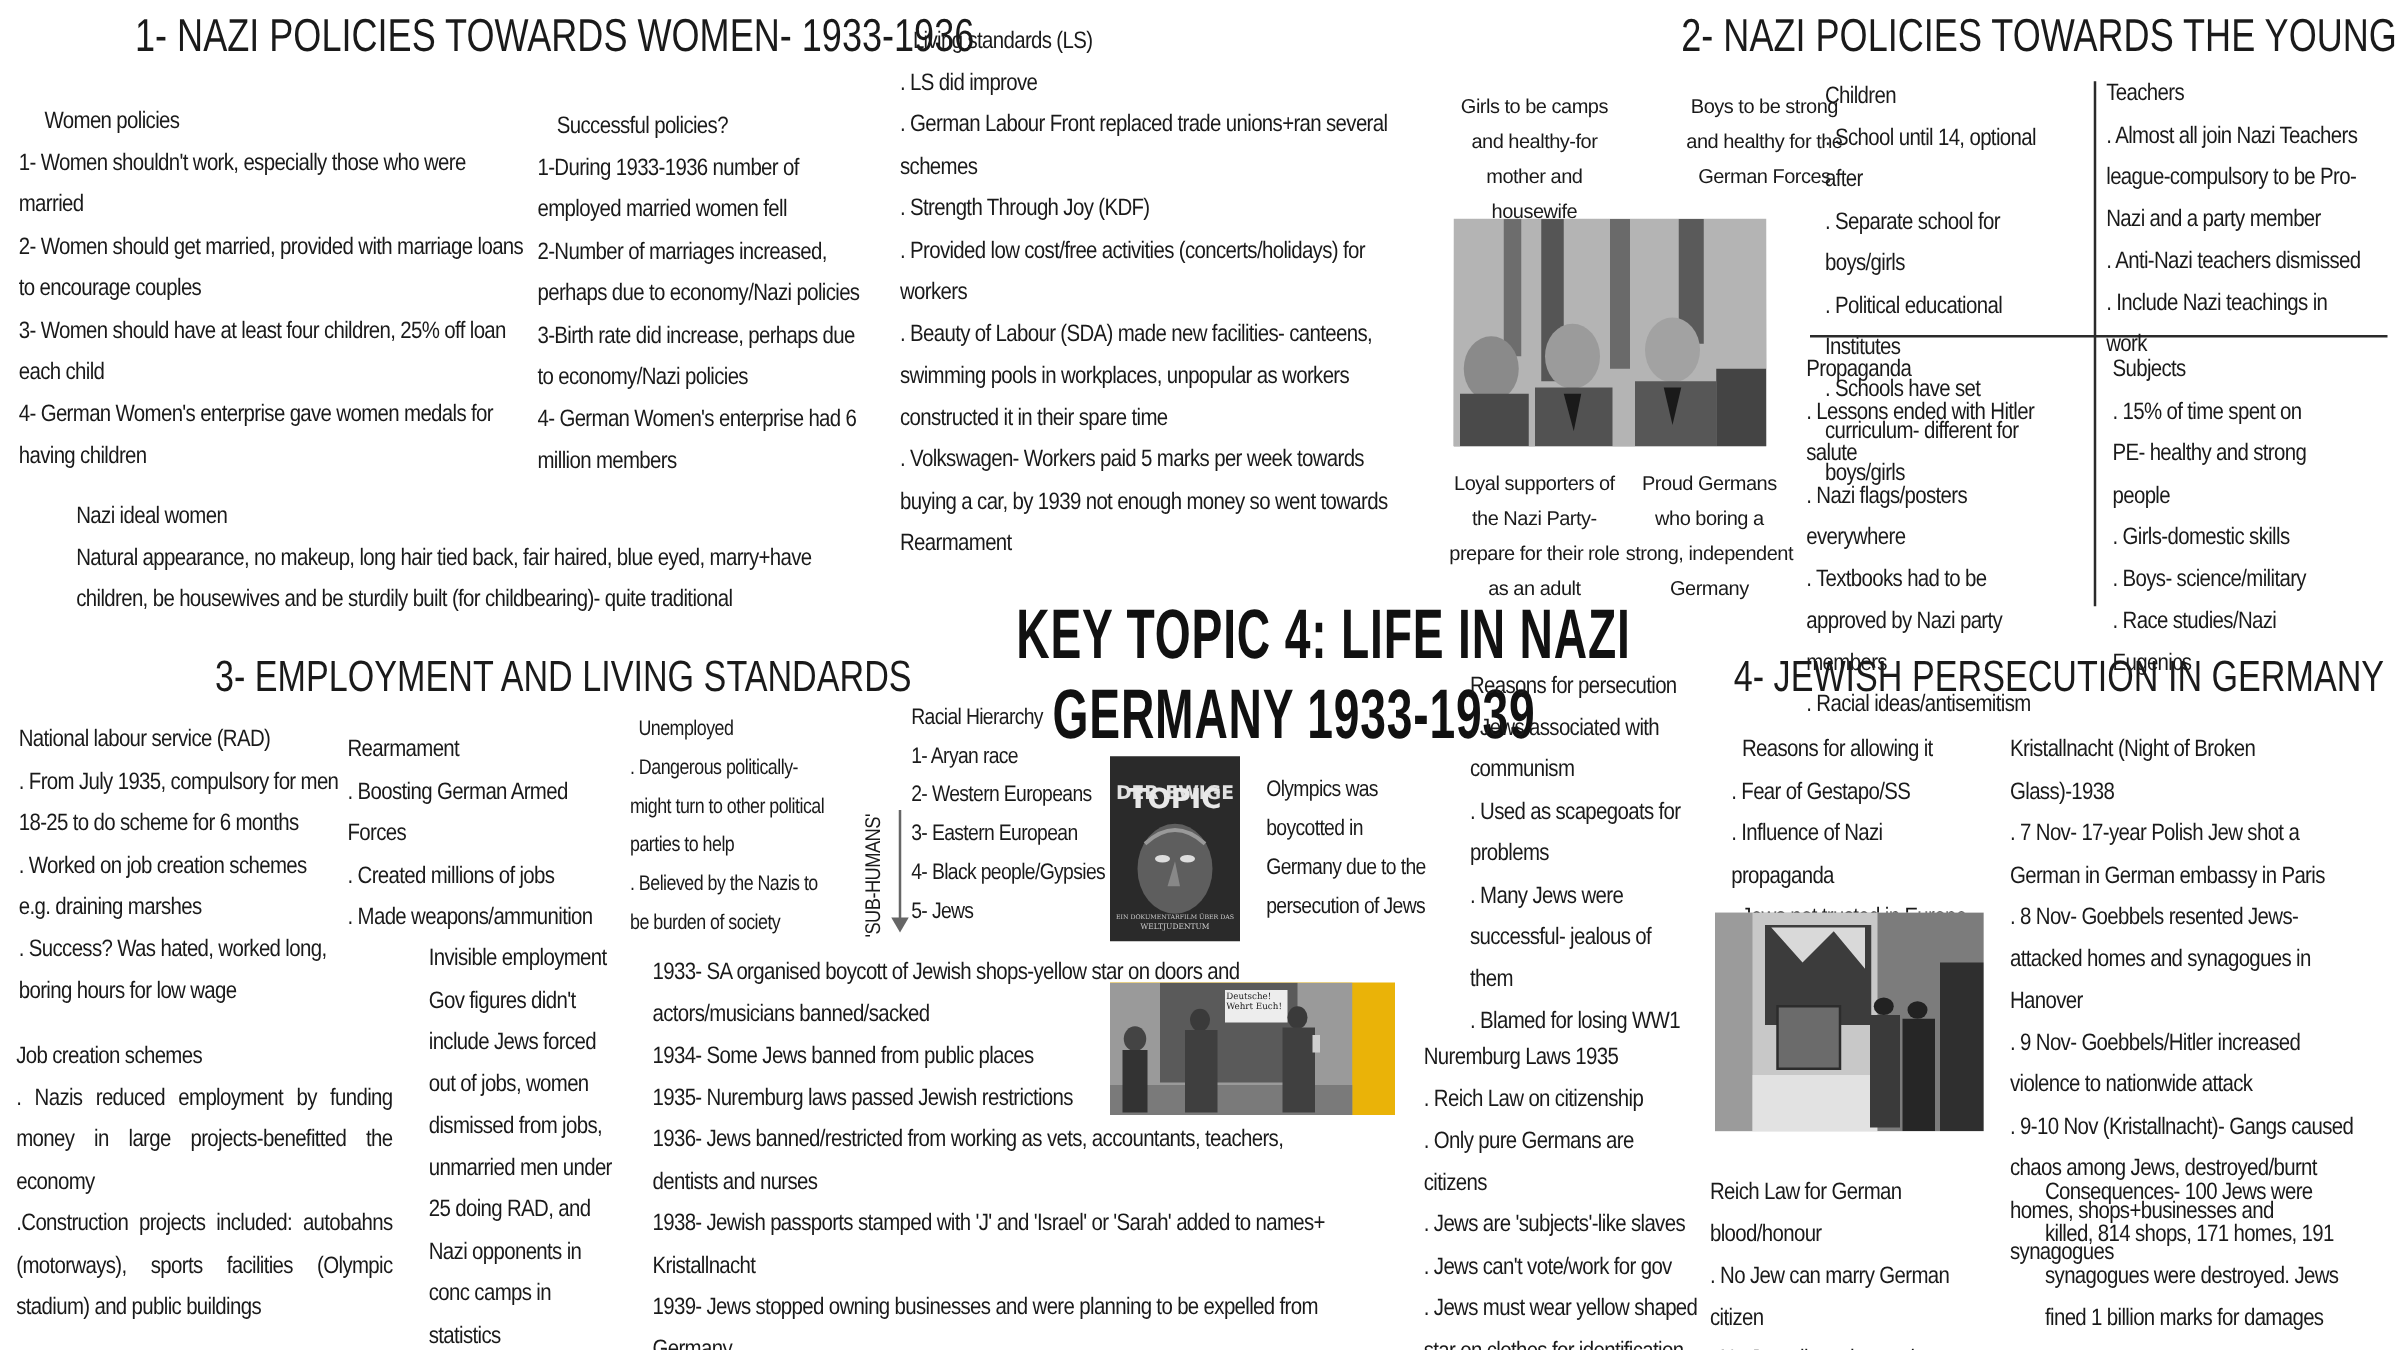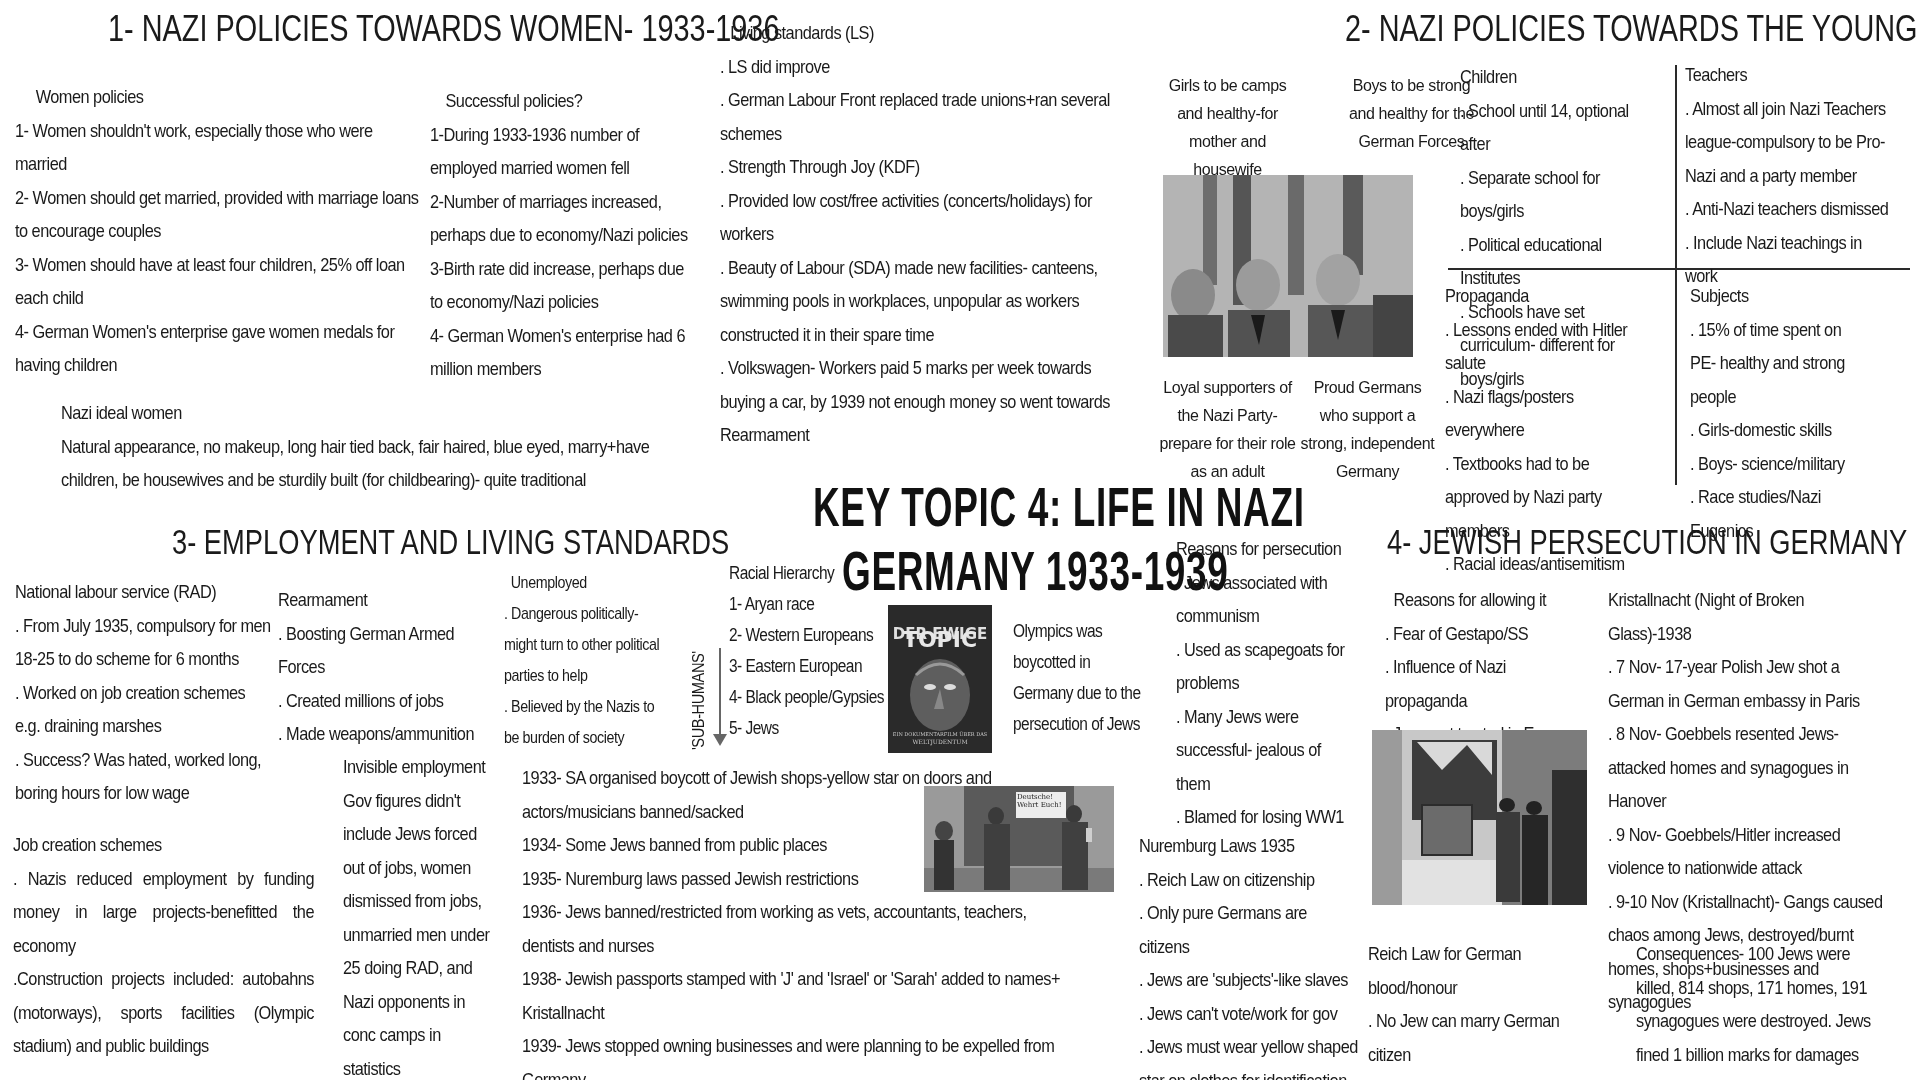--- a/index.html
+++ b/index.html
@@ -95,21 +95,21 @@
     <rect x="65" y="135" width="62" height="47" fill="#525252"></rect>
     <polygon points="88,140 102,140 96,170" fill="#1a1a1a"></polygon>
     <ellipse cx="175" cy="105" rx="22" ry="26" fill="#a2a2a2"></ellipse>
     <rect x="145" y="130" width="65" height="52" fill="#575757"></rect>
     <polygon points="168,135 182,135 175,165" fill="#1a1a1a"></polygon>
     <rect x="210" y="120" width="40" height="62" fill="#444"></rect>
   </svg>
 </div>
 
 <div class="abs caption" style="left:1155px; top:374px; width:145px;">Loyal supporters of the Nazi Party-prepare for their role as an adult</div>
-<div class="abs caption" style="left:1300px; top:374px; width:135px;">Proud Germans who support a strong, independent Germany</div>
+<div class="abs caption" style="left:1300px; top:374px; width:135px;">Proud Germans who boring a strong, independent Germany</div>
 
 <div class="abs txt" style="left:1460px; top:60px; width:230px; transform:scaleX(0.86);">
   <span class="line">Children</span>
   <span class="line">. School until 14, optional after</span>
   <span class="line">. Separate school for boys/girls</span>
   <span class="line">. Political educational Institutes</span>
   <span class="line">. Schools have set curriculum- different for boys/girls</span>
 </div>
 
 <div class="vline" style="left:1675px; top:65px; height:420px;"></div>
@@ -209,21 +209,21 @@
 
 <div class="abs txt" style="left:522px; top:761px; width:650px; transform:scaleX(0.86);">
   <span class="line">1933- SA organised boycott of Jewish shops-yellow star on doors and actors/musicians banned/sacked</span>
   <span class="line">1934- Some Jews banned from public places</span>
   <span class="line">1935- Nuremburg laws passed Jewish restrictions</span>
   <span class="line">1936- Jews banned/restricted from working as vets, accountants, teachers, dentists and nurses</span>
   <span class="line">1938- Jewish passports stamped with 'J' and 'Israel' or 'Sarah' added to names+ Kristallnacht</span>
   <span class="line">1939- Jews stopped owning businesses and were planning to be expelled from Germany</span>
 </div>
 
-<div class="photo" style="left:924px; top:786px; width:190px; height:106px; background:#eab308;">
+<div class="photo" style="left:888px; top:786px; width:228px; height:106px; background:#eab308;">
   <svg width="194" height="106" viewBox="0 0 194 106">
     <rect x="0" y="0" width="194" height="106" fill="#9a9a9a"></rect>
     <rect x="40" y="0" width="110" height="80" fill="#5a5a5a"></rect>
     <rect x="92" y="6" width="50" height="26" fill="#ededed"></rect>
     <rect x="0" y="82" width="194" height="24" fill="#7a7a7a"></rect>
     <ellipse cx="20" cy="45" rx="9" ry="10" fill="#444"></ellipse>
     <rect x="10" y="54" width="20" height="50" fill="#333"></rect>
     <ellipse cx="72" cy="30" rx="8" ry="9" fill="#3a3a3a"></ellipse>
     <rect x="60" y="38" width="26" height="66" fill="#3f3f3f"></rect>
     <ellipse cx="150" cy="28" rx="8" ry="9" fill="#3a3a3a"></ellipse>

